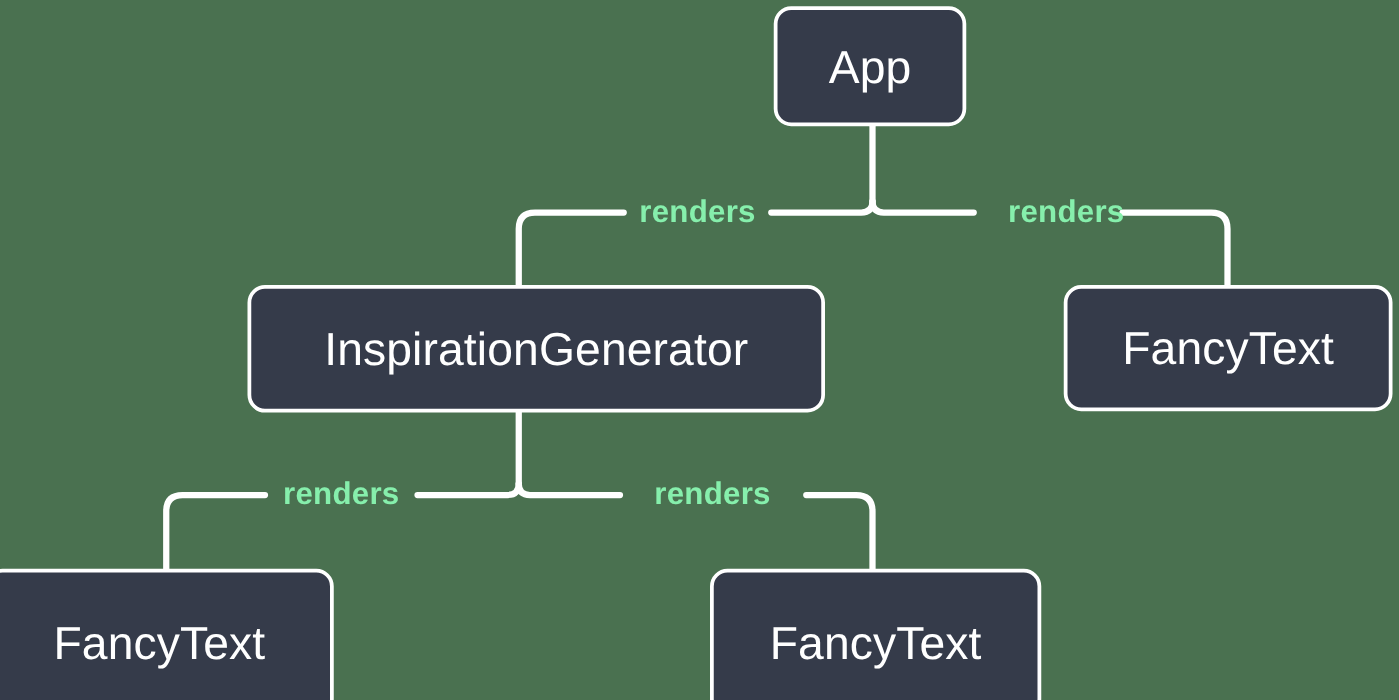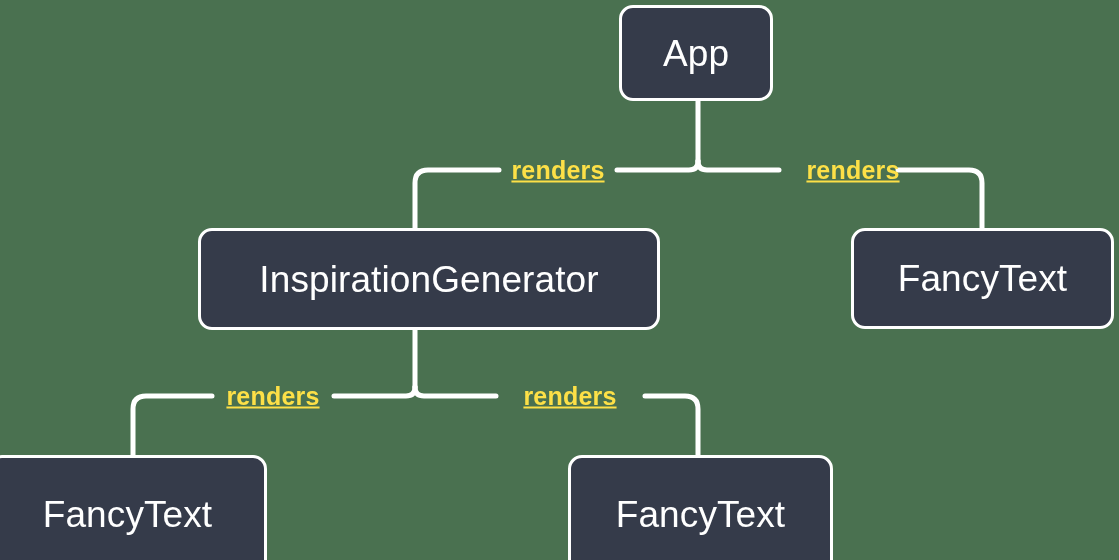--- a/index.html
+++ b/index.html
@@ -41,29 +41,28 @@
     letter-spacing: 0.1px;
     white-space: nowrap;
     z-index: 2;
   }
   .node-label {
     display: block;
     line-height: 1;
   }
   .edge-label {
     position: absolute;
-    color: #fde047;
+    color: #86efac;
     font-size: 25px;
     font-weight: 600;
     letter-spacing: 0.2px;
     line-height: 1;
     white-space: nowrap;
     transform: translate(-50%, -50%);
     z-index: 3;
-    text-decoration: underline;
   }
 
   
   #node-app            { left: 619px; top: 5px;   width: 154px; height: 96px; }
   #node-inspiration    { left: 198px; top: 228px; width: 462px; height: 102px; }
   #node-fancytext-right{ left: 851px; top: 228px; width: 263px; height: 101px; }
   #node-fancytext-left { left: -12px; top: 455px; width: 279px; height: 118px; }
   #node-copyright      { left: 568px; top: 455px; width: 265px; height: 118px; }
 </style>
 </head>

